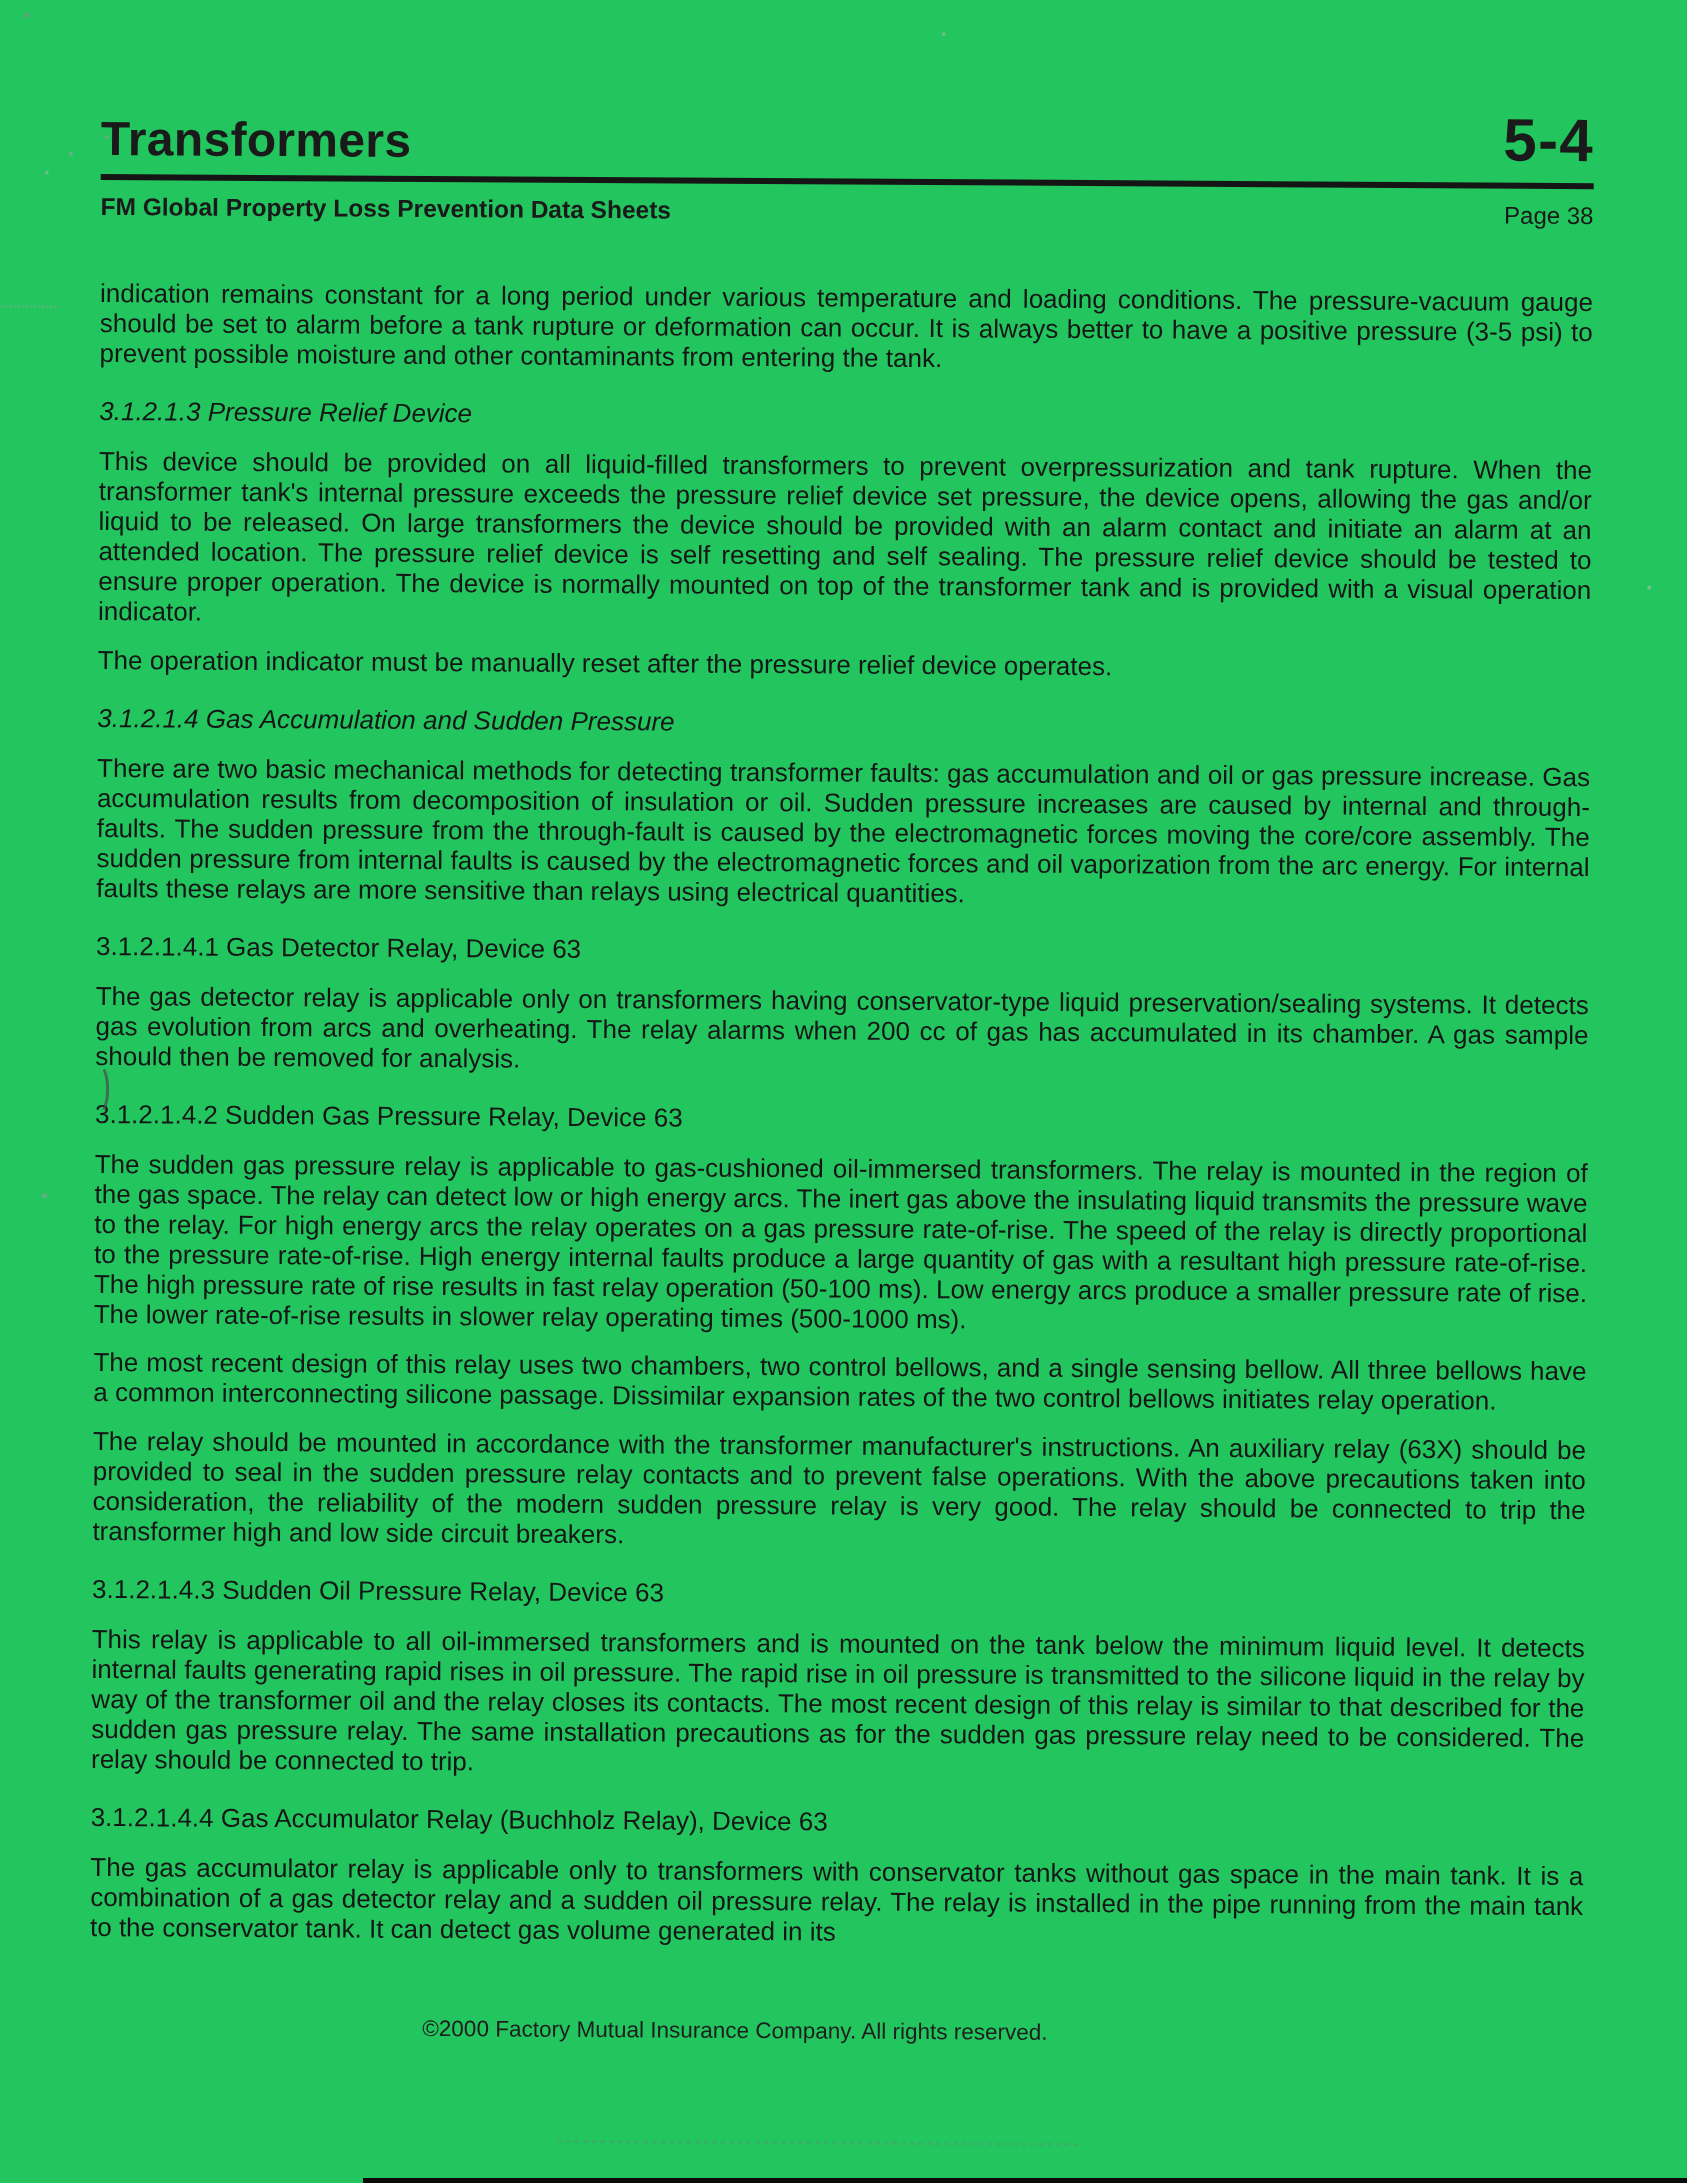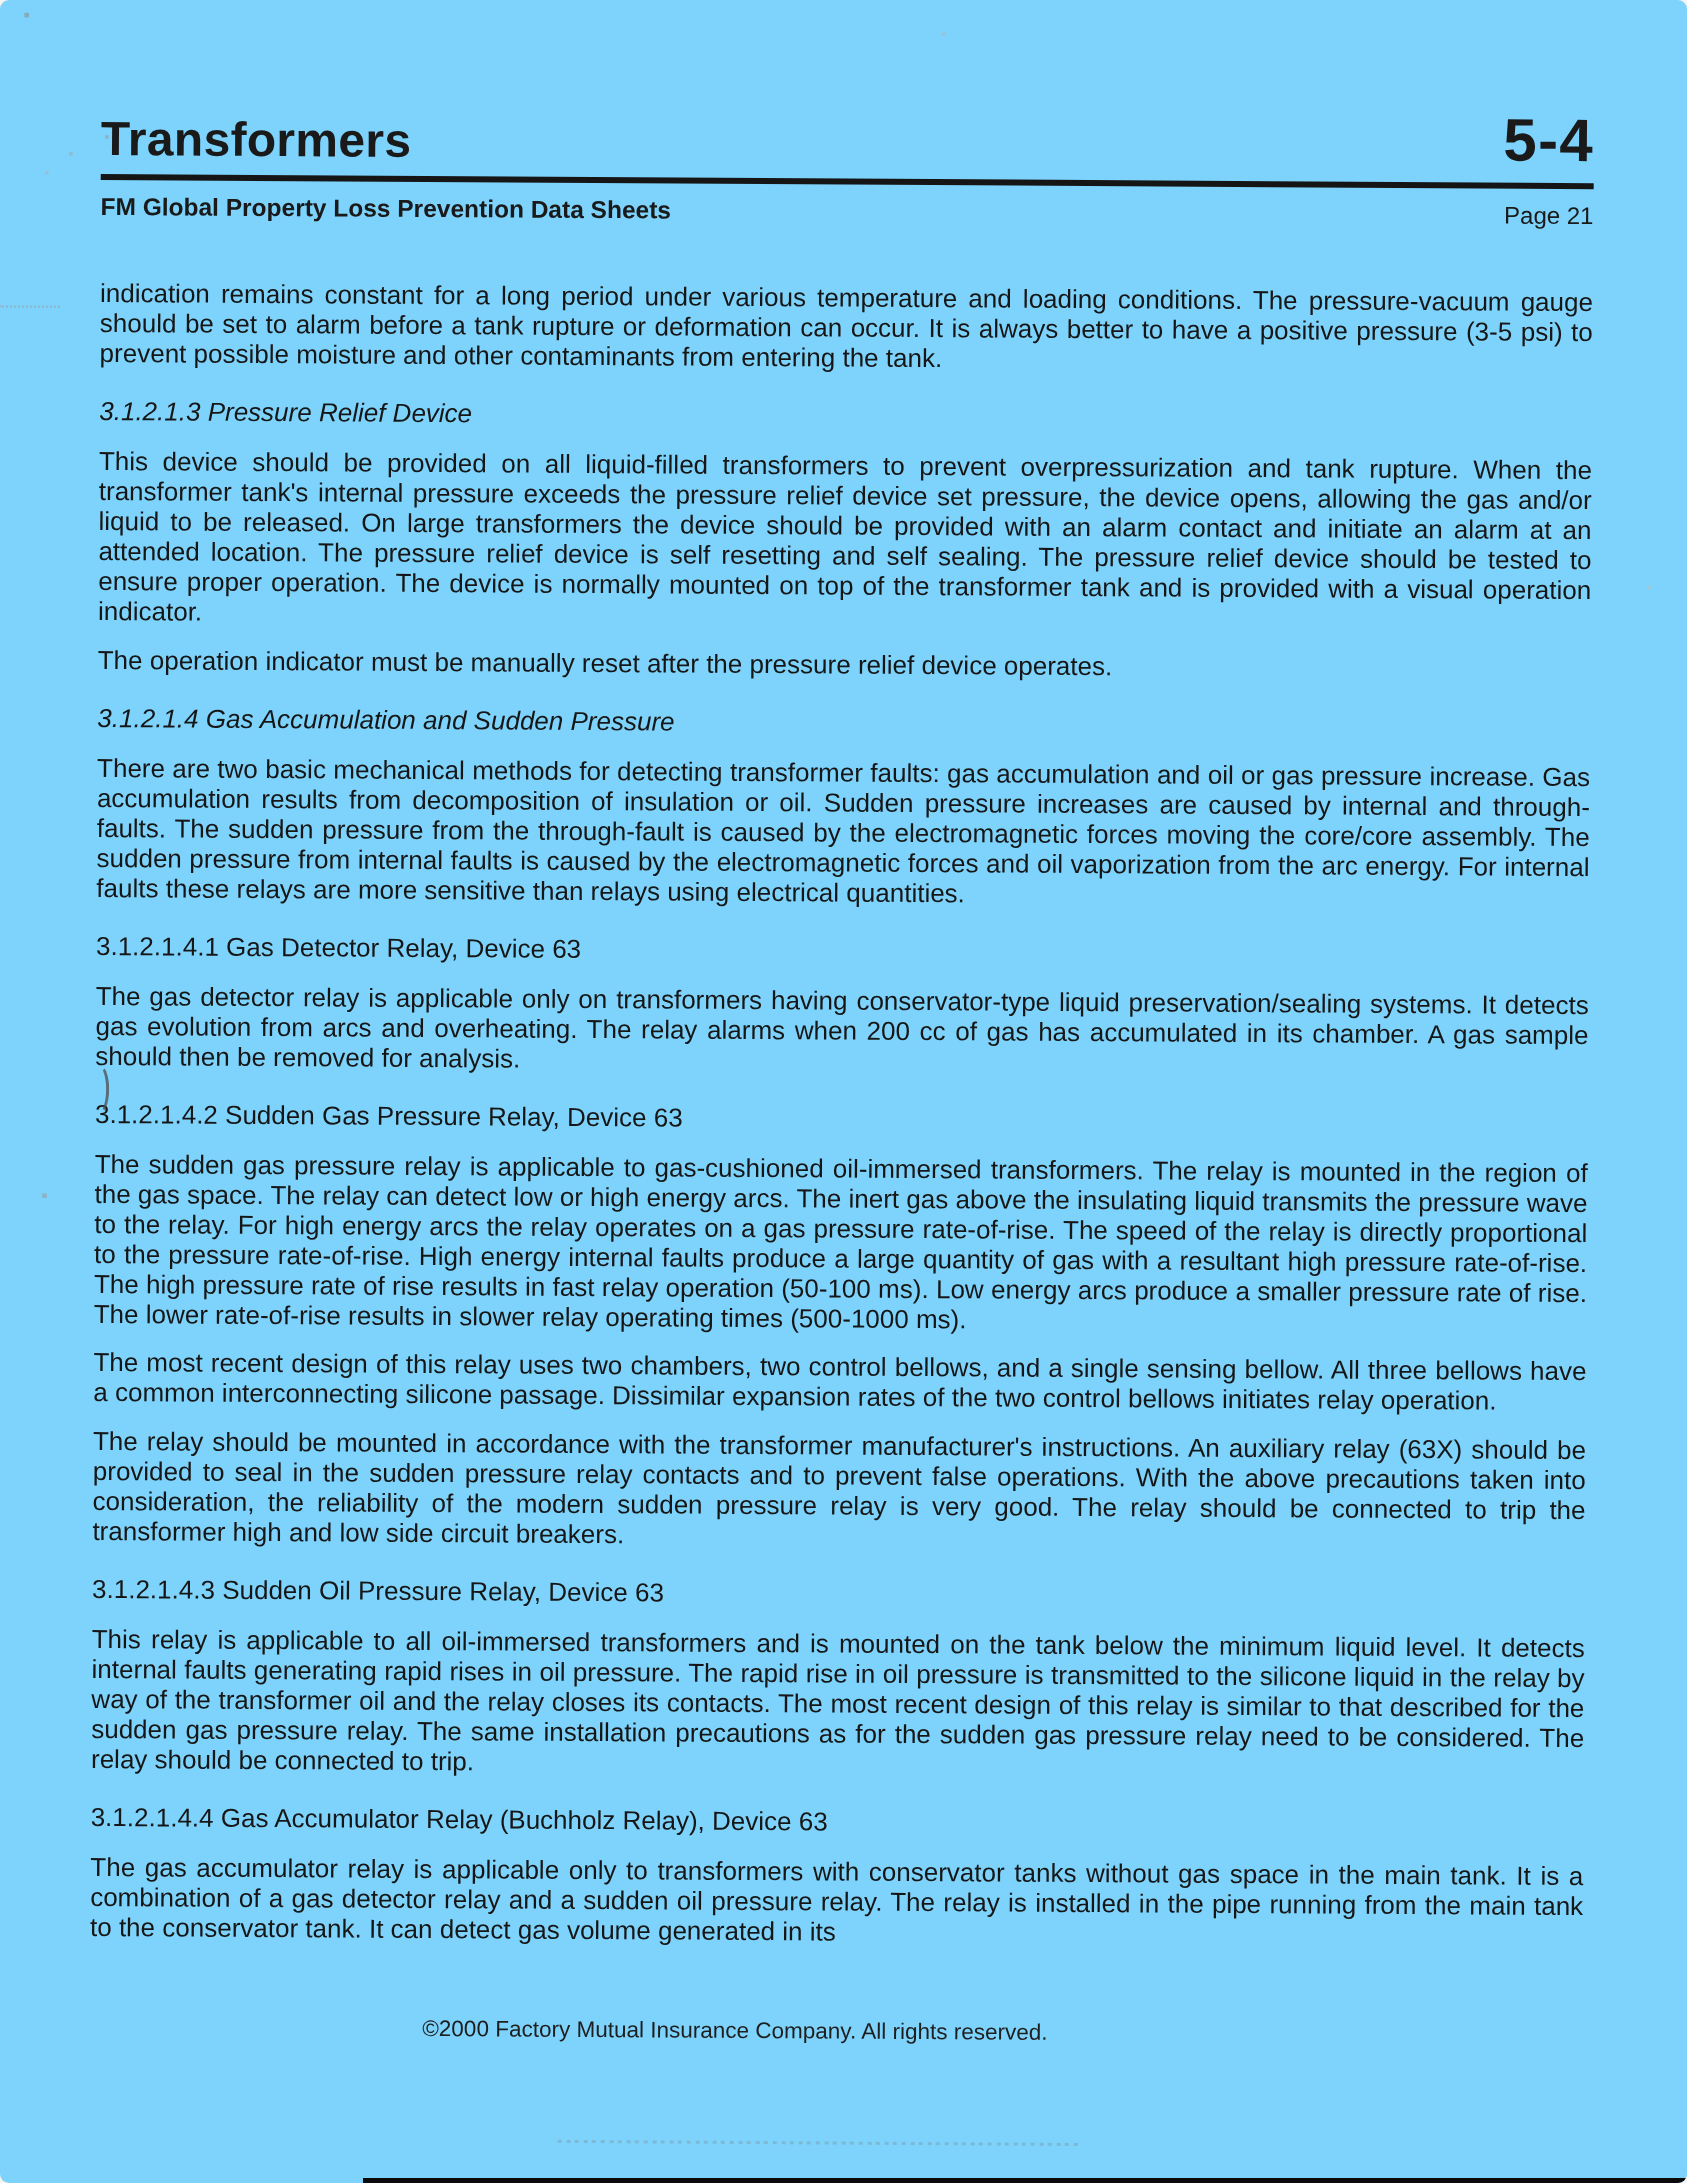--- a/index.html
+++ b/index.html
@@ -6,23 +6,22 @@
   body {
     width:1687px; height:2183px;
     background:#f4f4f2;
     font-family:"Liberation Sans", sans-serif;
     color:#1a1a1a;
     overflow:hidden;
   }
   .page {
     position:absolute; left:0; top:0;
     width:1687px; height:2183px;
-    background:#7dd3fc;
+    background:#22c55e;
     overflow:hidden;
-    border-radius:9px;
   }
   .skew {
     position:absolute; left:0; top:0;
     width:1687px; height:2183px;
     transform:rotate(0.35deg);
     transform-origin:99px 132px;
   }
   .content {
     position:absolute; left:101px; top:97px;
     width:1493px;
@@ -101,21 +100,21 @@
     <div class="content">
 
       <header>
         <div class="header-row">
           <div class="doc-title">Transformers</div>
           <div class="doc-number">5-4</div>
         </div>
         <div class="rule"></div>
         <div class="subheader-row">
           <div class="subtitle">FM Global Property Loss Prevention Data Sheets</div>
-          <div class="page-label">Page 21</div>
+          <div class="page-label">Page 38</div>
         </div>
       </header>
 
       <main class="doc-body">
         <p>indication remains constant for a long period under various temperature and loading conditions. The pressure-vacuum gauge should be set to alarm before a tank rupture or deformation can occur. It is always better to have a positive pressure (3-5 psi) to prevent possible moisture and other contaminants from entering the tank.</p>
         <h3 class="it">3.1.2.1.3 Pressure Relief Device</h3>
         <p>This device should be provided on all liquid-filled transformers to prevent overpressurization and tank rupture. When the transformer tank's internal pressure exceeds the pressure relief device set pressure, the device opens, allowing the gas and/or liquid to be released. On large transformers the device should be provided with an alarm contact and initiate an alarm at an attended location. The pressure relief device is self resetting and self sealing. The pressure relief device should be tested to ensure proper operation. The device is normally mounted on top of the transformer tank and is provided with a visual operation indicator.</p>
         <p>The operation indicator must be manually reset after the pressure relief device operates.</p>
         <h3 class="it">3.1.2.1.4 Gas Accumulation and Sudden Pressure</h3>
         <p>There are two basic mechanical methods for detecting transformer faults: gas accumulation and oil or gas pressure increase. Gas accumulation results from decomposition of insulation or oil. Sudden pressure increases are caused by internal and through-faults. The sudden pressure from the through-fault is caused by the electromagnetic forces moving the core/core assembly. The sudden pressure from internal faults is caused by the electromagnetic forces and oil vaporization from the arc energy. For internal faults these relays are more sensitive than relays using electrical quantities.</p>

